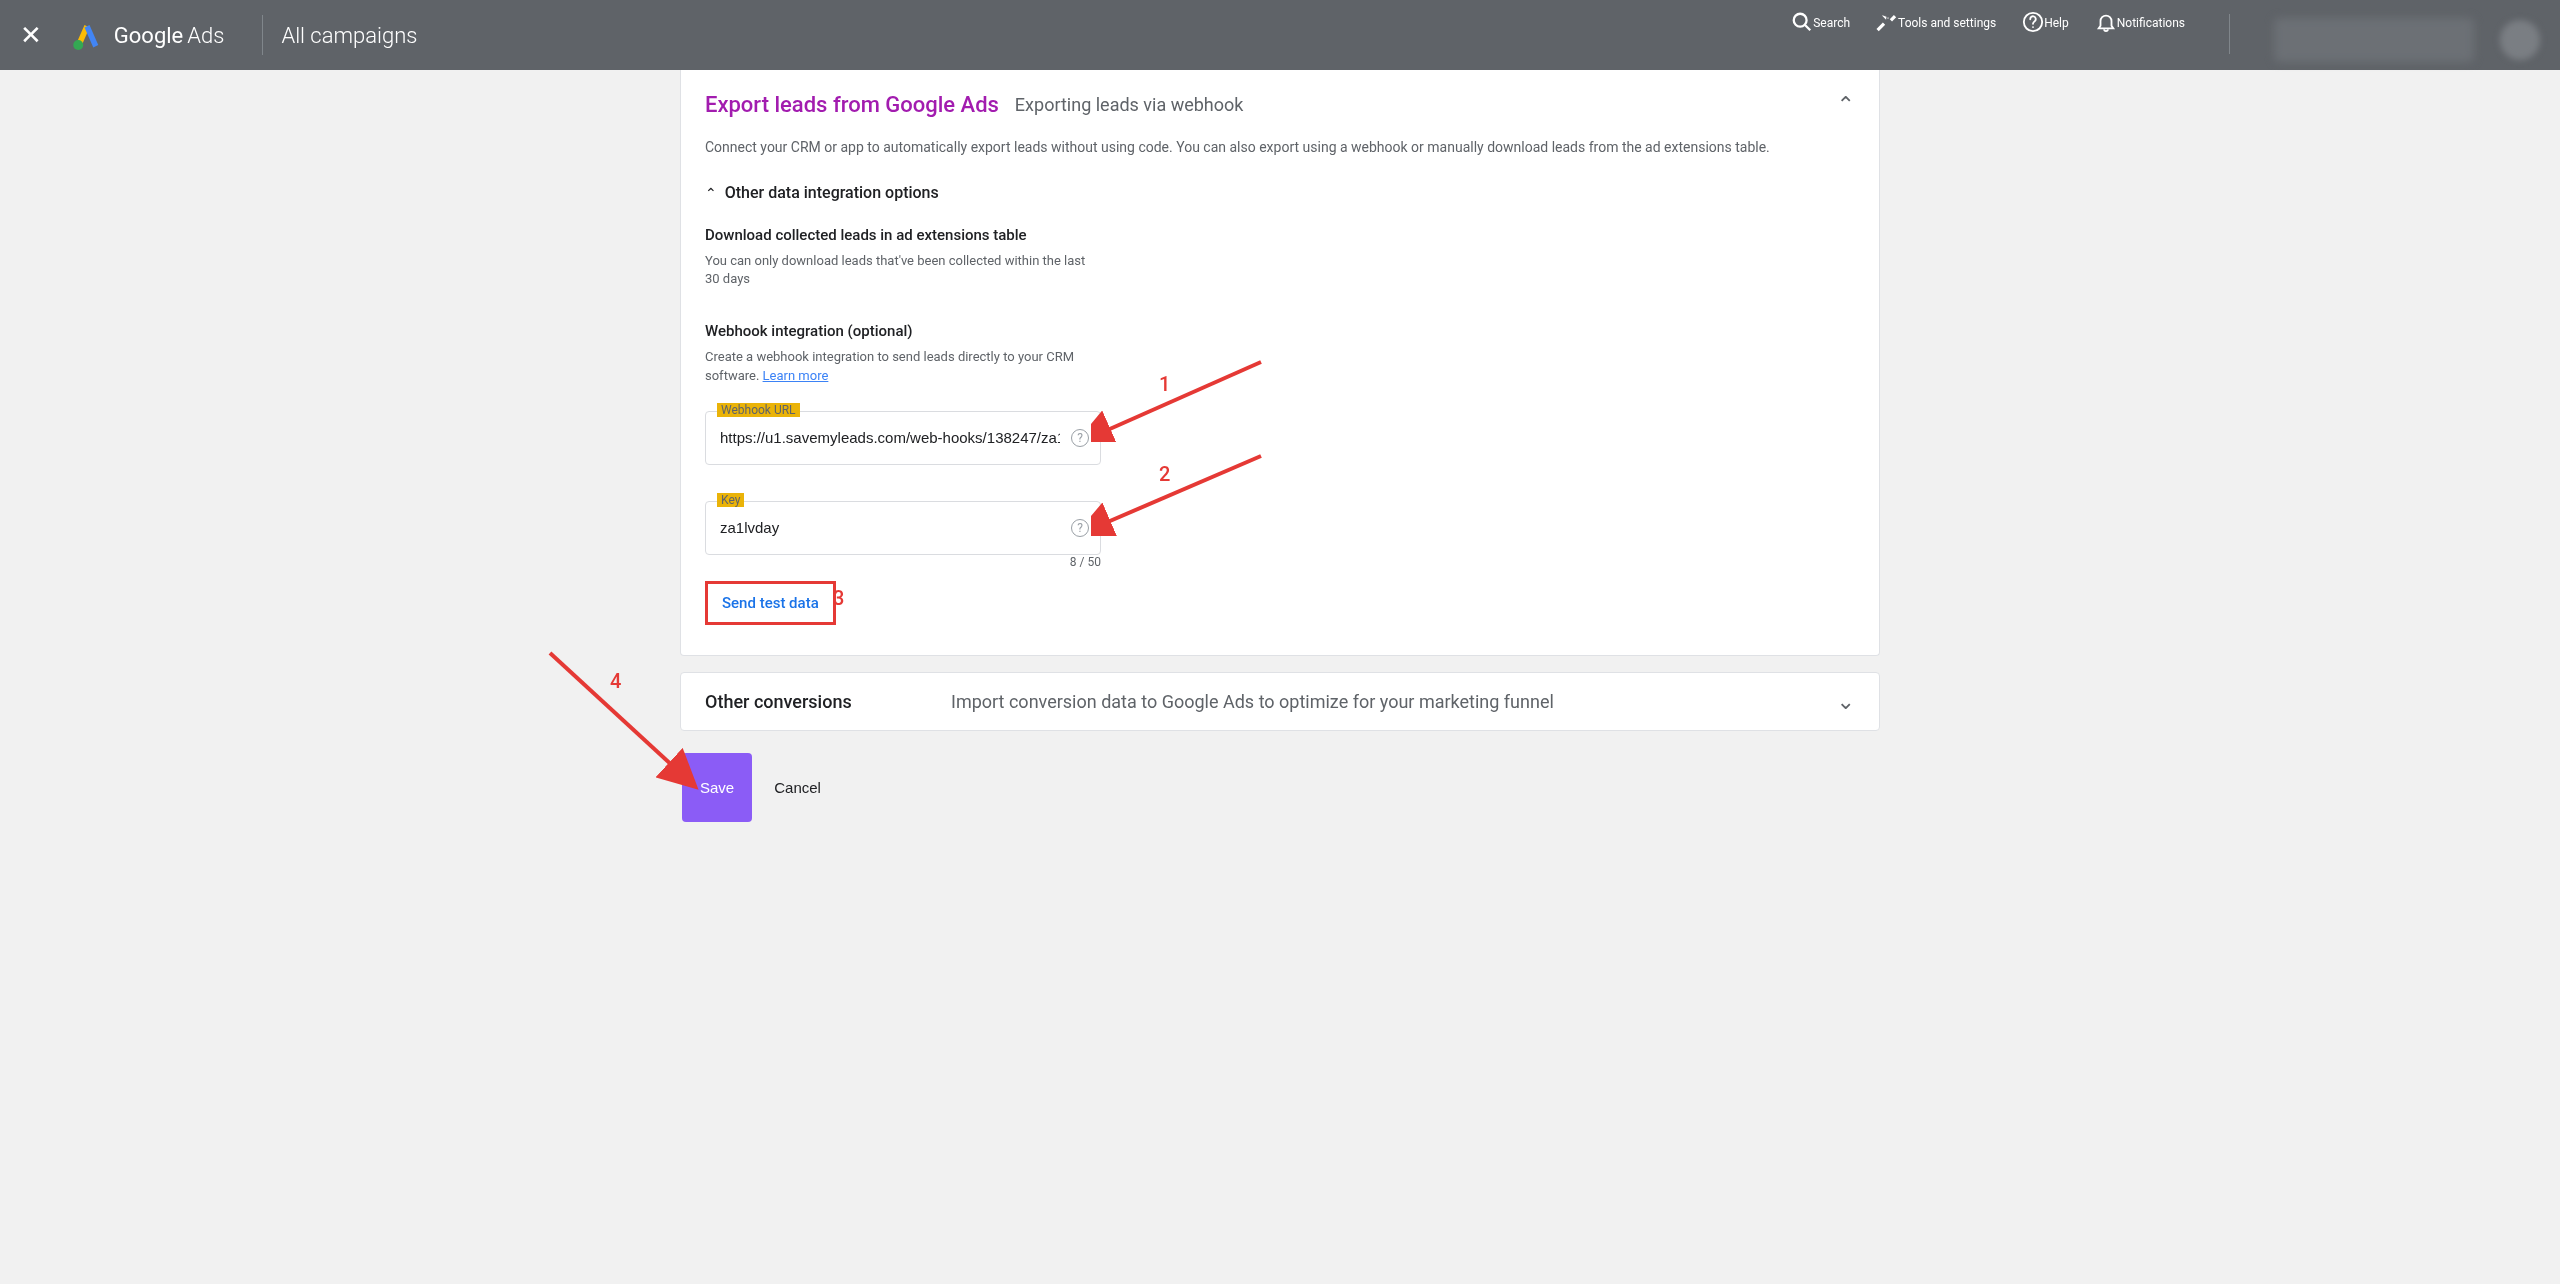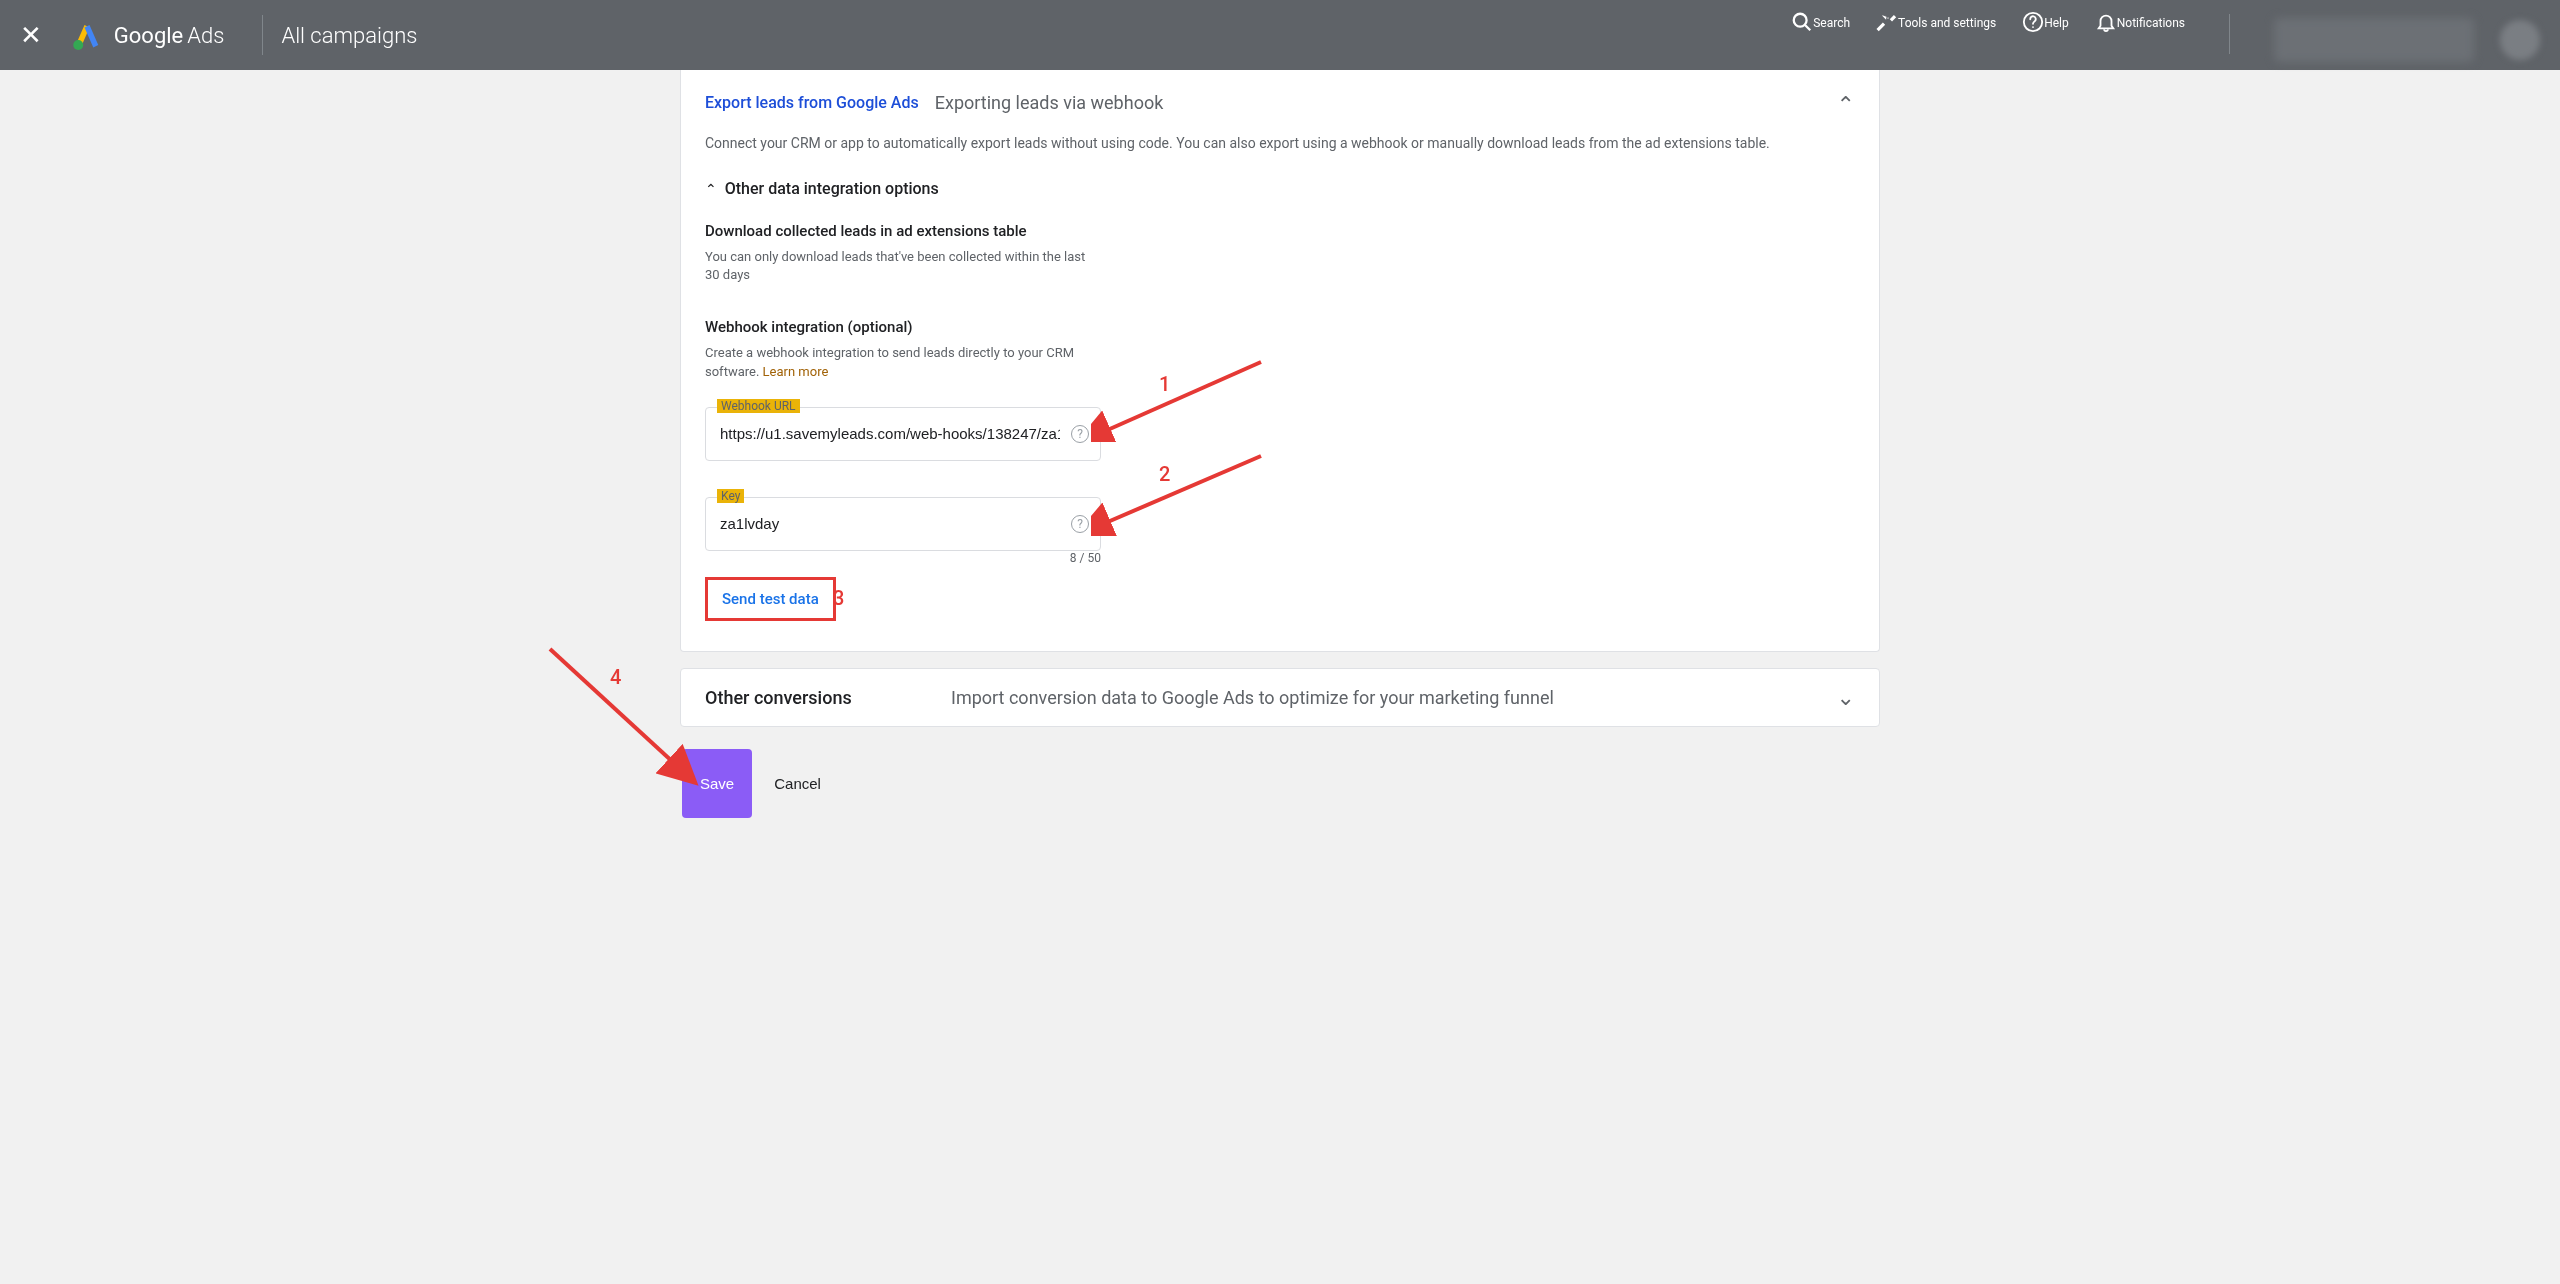--- a/index.html
+++ b/index.html
@@ -40,29 +40,29 @@
   .blur-box { width:200px; height:44px; background:#6c7075; border-radius:6px; filter:blur(4px); align-self:center;}
   .avatar-blur { width:40px; height:40px; border-radius:50%; background:#7a7e83; filter:blur(3px); align-self:center;}
 
   .page { width:100%; display:flex; flex-direction:column; align-items:center; padding-bottom:40px;}
   .card {
     width: 1200px; background:#fff; border:1px solid #dfe1e5; border-radius:4px;
     margin-top: 0; padding: 22px 24px 30px 24px; position:relative;
   }
   .card.first { border-top:none; border-top-left-radius:0; border-top-right-radius:0;}
   .card-header-row { display:flex; align-items:center; gap:16px; position:relative;}
-  .card-title { font-size:16px; font-weight:500; color:#1d4ed8;}
+  .card-title { font-size:22px; font-weight:500; color:#a21caf;}
   .card-subtitle { font-size:18px; color:#5f6368; font-weight:400;}
   .chev { position:absolute; right:0; top:0; font-size:22px; color:#5f6368; cursor:pointer;}
   .desc { color:#5f6368; margin-top:22px; font-size:14px;}
   .section-toggle { display:flex; align-items:center; gap:8px; margin-top:28px; font-size:16px; font-weight:500; color:#202124; cursor:pointer;}
   .section-toggle .tchev { font-size:14px;}
   .subheading { font-weight:500; color:#202124; margin-top:24px; font-size:15px;}
   .subdesc { color:#5f6368; font-size:13px; margin-top:8px; max-width:390px; line-height:1.4;}
-  .link { color:#a16207; cursor:pointer;}
+  .link { color:#3b82f6; text-decoration:underline; cursor:pointer;}
 
   .field-wrap { position:relative; width:396px; margin-top:26px;}
   .field-label {
     position:absolute; top:-8px; left:12px; background:#eab308; font-size:12px; color:#5f6368; padding:0 4px;text-align:right;
   }
   .field {
     width:100%; height:54px; border:1px solid #dadce0; border-radius:4px;
     padding: 0 40px 0 14px; font-size:15px; color:#202124; outline:none;
   }
   .field-help {

